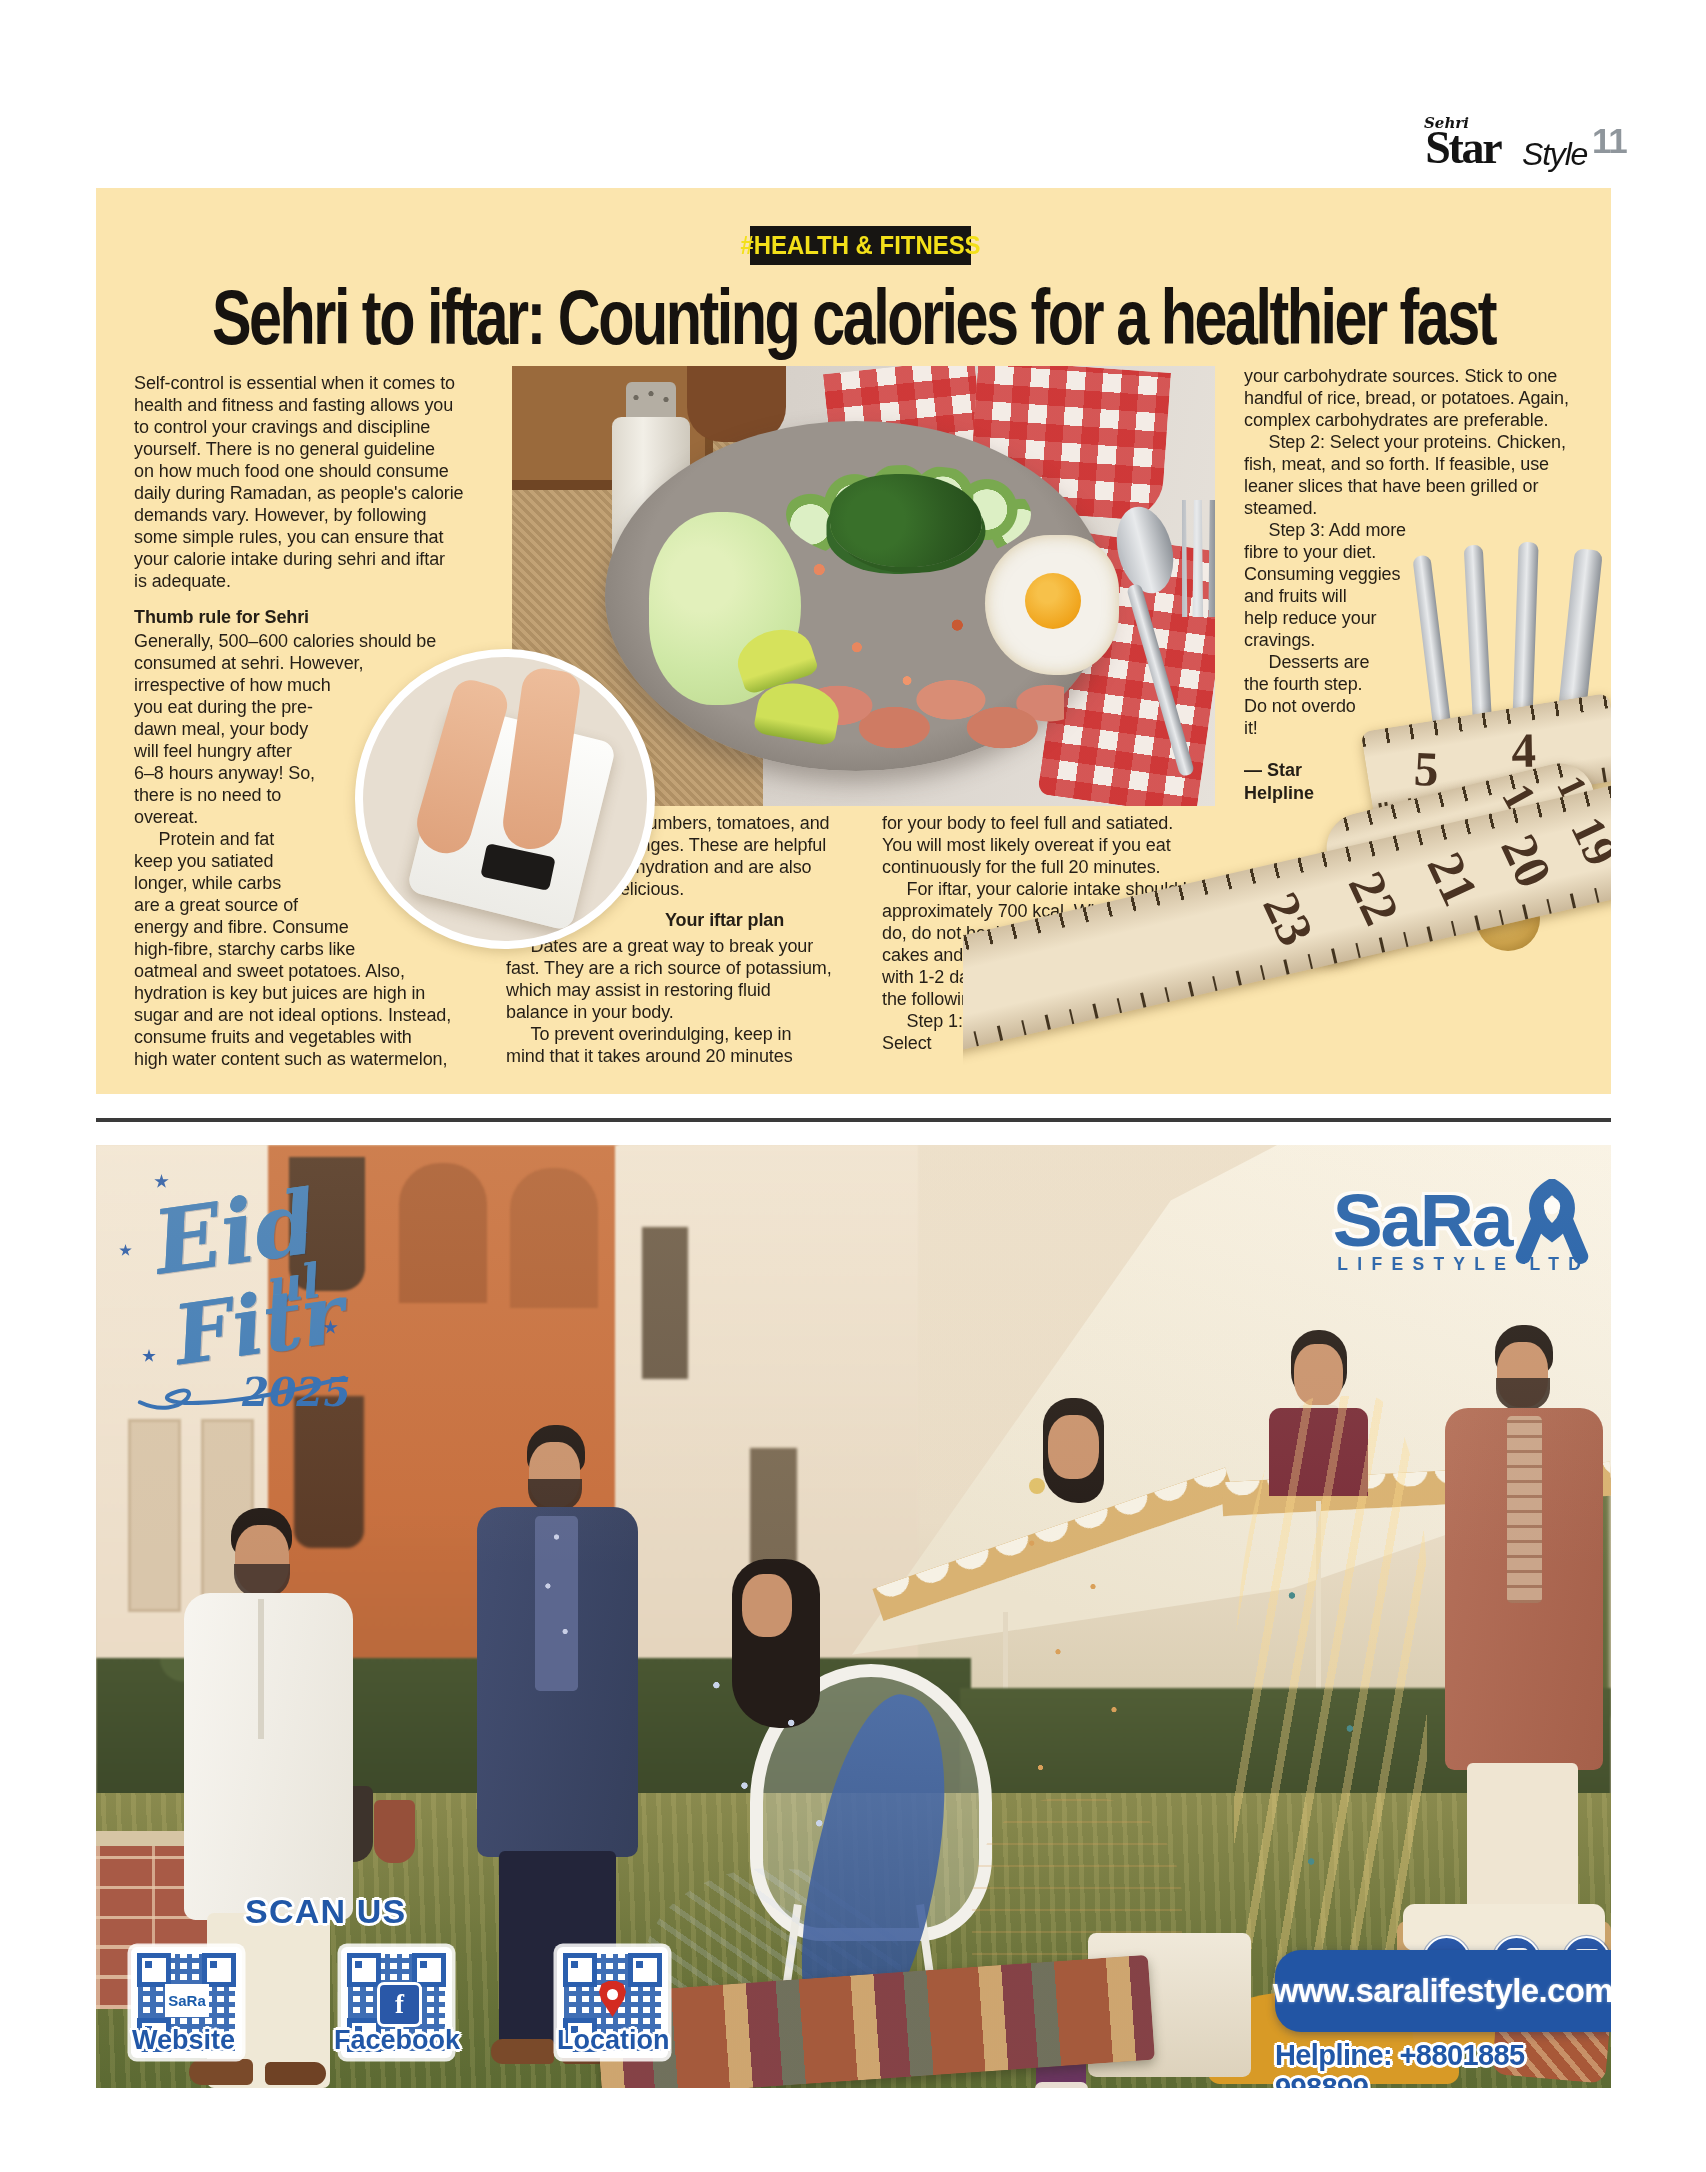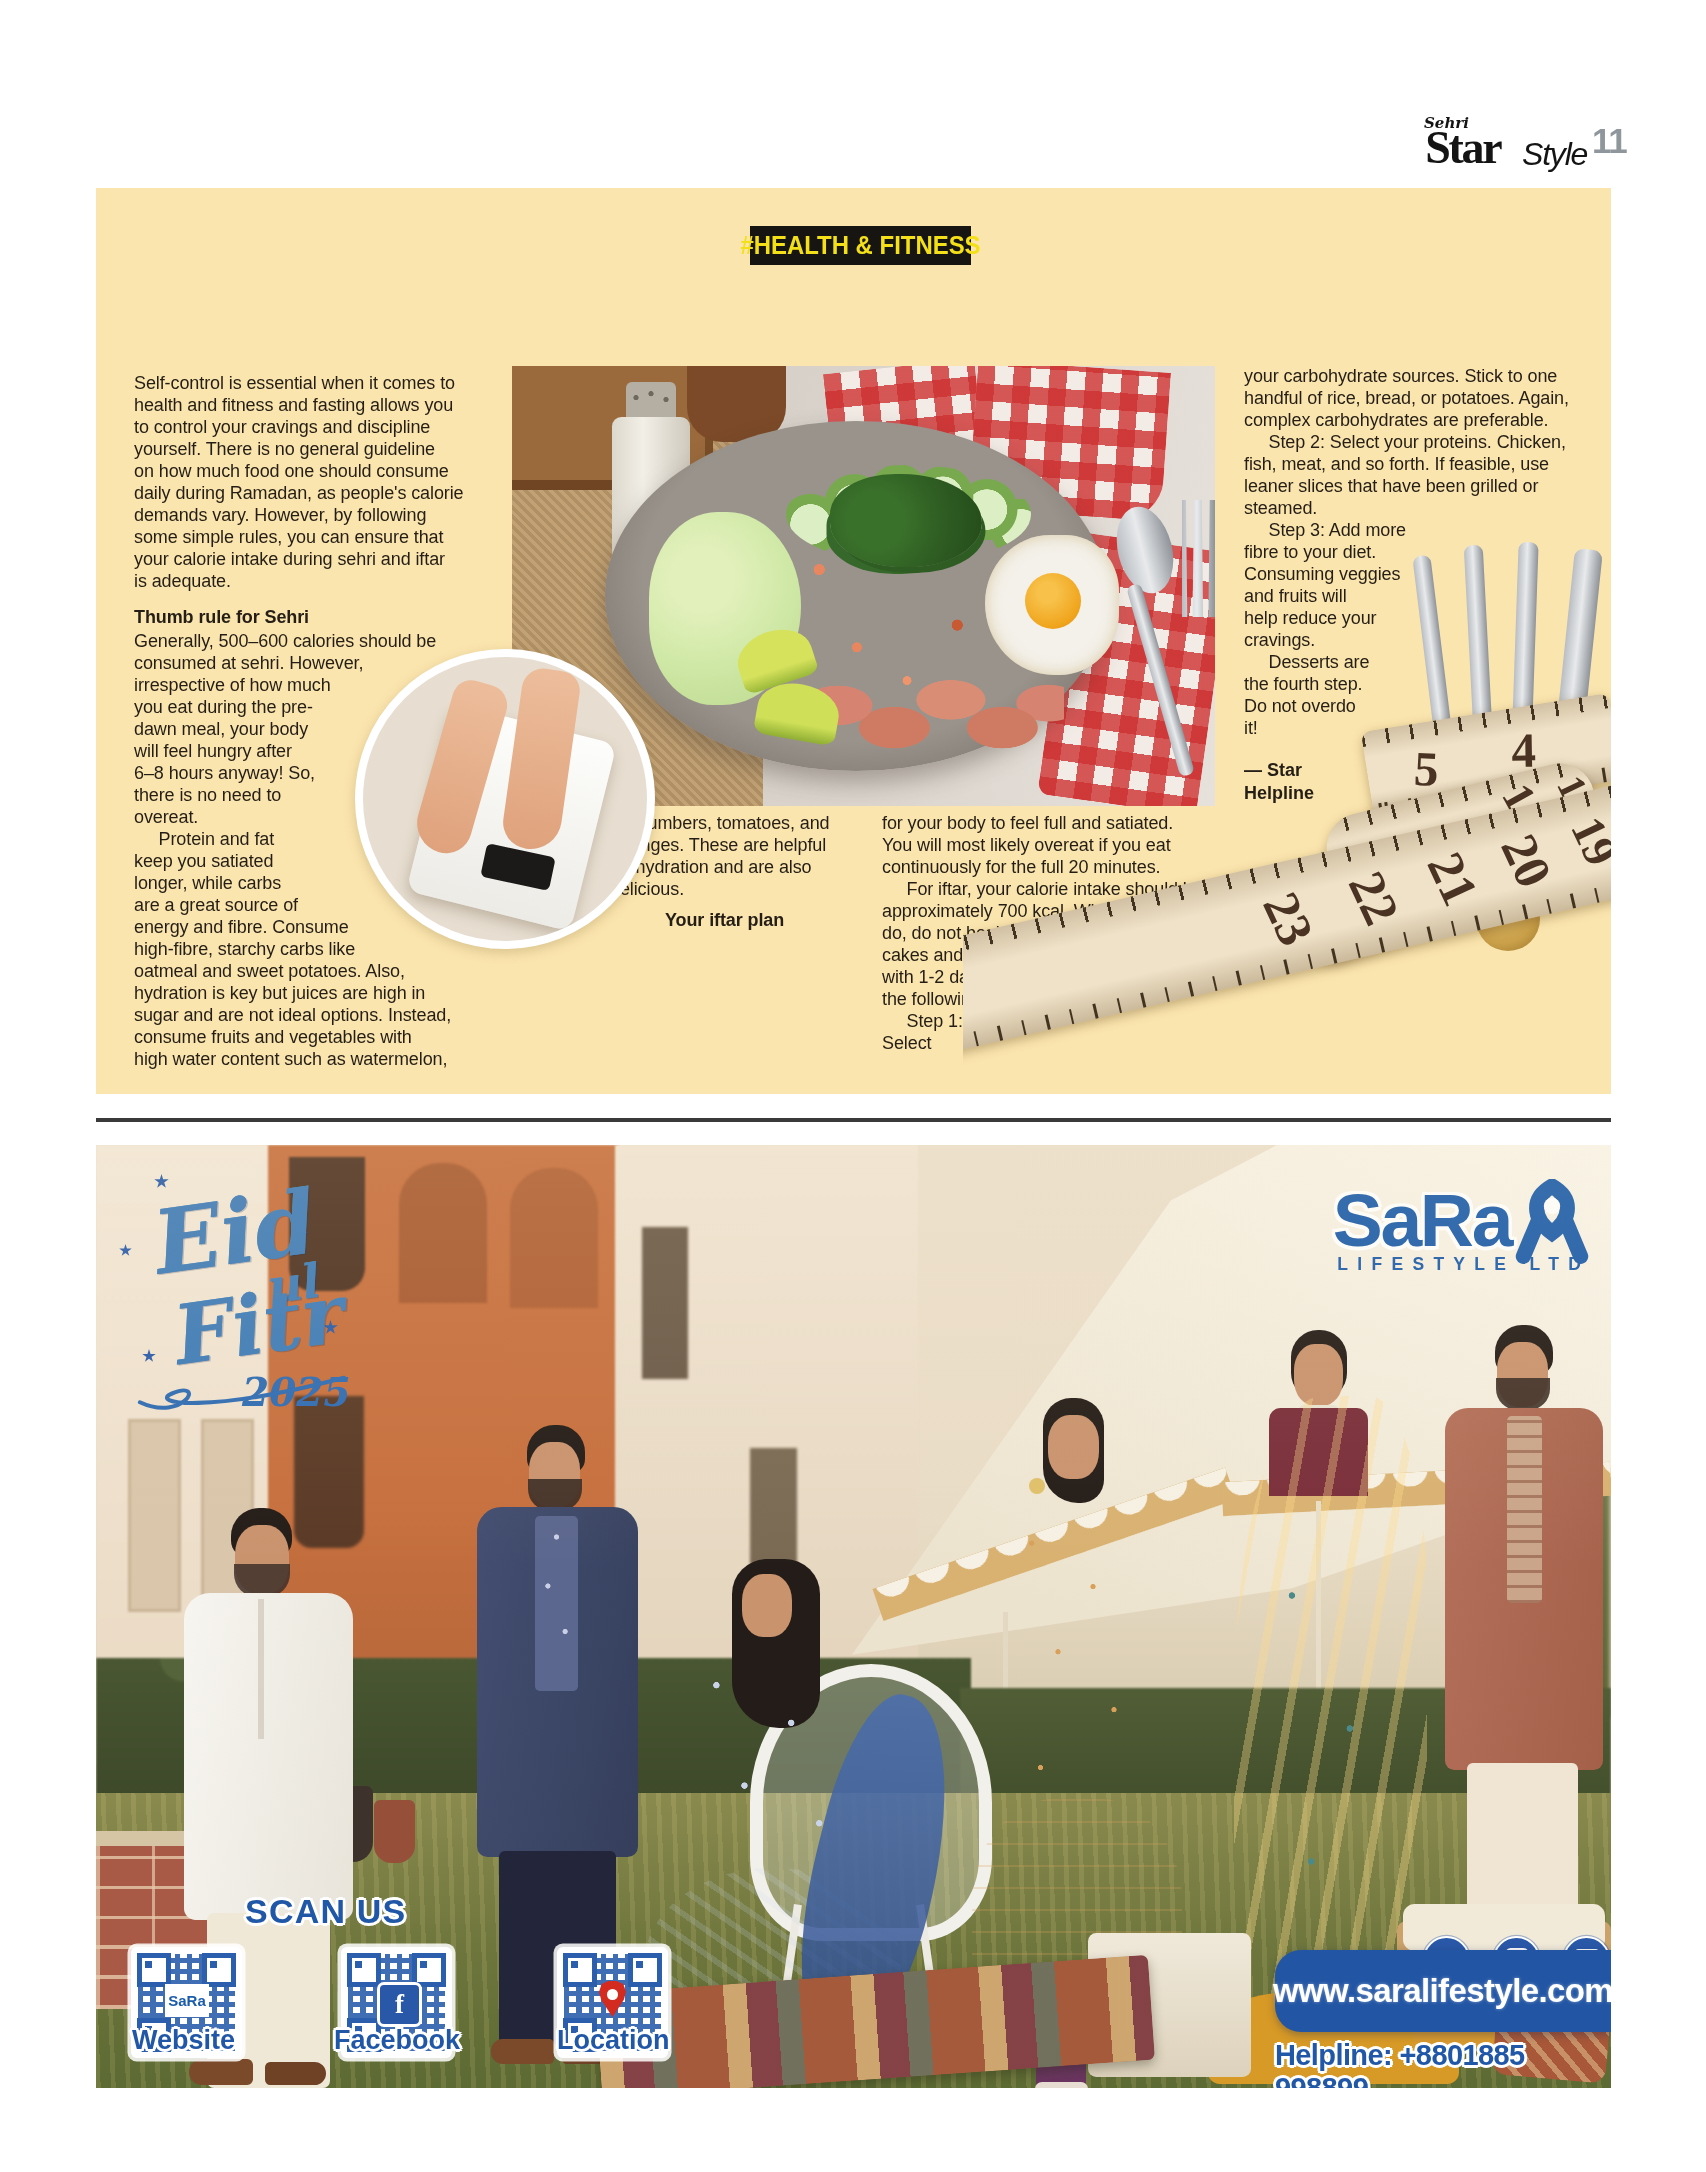--- a/index.html
+++ b/index.html
@@ -81,20 +81,23 @@
     <div class="abs mast-style" style="left:98px;top:22px;">Style</div>
   </div>
   <div class="abs pagenum" style="left:1592px;top:121px;">11</div>
 
   <div class="abs article-bg" style="left:96px;top:188px;width:1515px;height:906px;"></div>
 
   <div class="abs tagbox" style="left:750px;top:226px;width:221px;height:39px;">
     <span class="tagtext">#HEALTH &amp; FITNESS</span>
   </div>
 
+  <div class="abs" style="left:96px;top:273px;width:1515px;height:88px;">
+    <div class="headline">Sehri to iftar: Counting calories for a healthier fast</div>
+  </div>
 
   <div class="abs body-text preline" style="left:134px;top:372px;width:385px;">Self-control is essential when it comes to
 health and fitness and fasting allows you
 to control your cravings and discipline
 yourself. There is no general guideline
 on how much food one should consume
 daily during Ramadan, as people's calorie
 demands vary. However, by following
 some simple rules, you can ensure that
 your calorie intake during sehri and iftar
@@ -119,20 +122,26 @@
 hydration is key but juices are high in
 sugar and are not ideal options. Instead,
 consume fruits and vegetables with
 high water content such as watermelon,</div>
 
   <div class="abs body-text preline" style="left:610px;top:812px;width:327px;">  cucumbers, tomatoes, and
  oranges. These are helpful
 for hydration and are also
 delicious.</div>
   <div class="abs body-text colhead" style="left:665px;top:909px;">Your iftar plan</div>
+  <div class="abs body-text preline" style="left:506px;top:935px;width:373px;">     Dates are a great way to break your
+fast. They are a rich source of potassium,
+which may assist in restoring fluid
+balance in your body.
+     To prevent overindulging, keep in
+mind that it takes around 20 minutes</div>
 
   <div class="abs body-text preline" style="left:882px;top:812px;width:379px;">for your body to feel full and satiated.
 You will most likely overeat if you eat
 continuously for the full 20 minutes.
      For iftar, your calorie intake should be
 approximately 700 kcal. Whatever you
 do, do not begin with an abundance of
 cakes and pastries. Instead, start
 with 1-2 dates, followed by
 the following steps:

